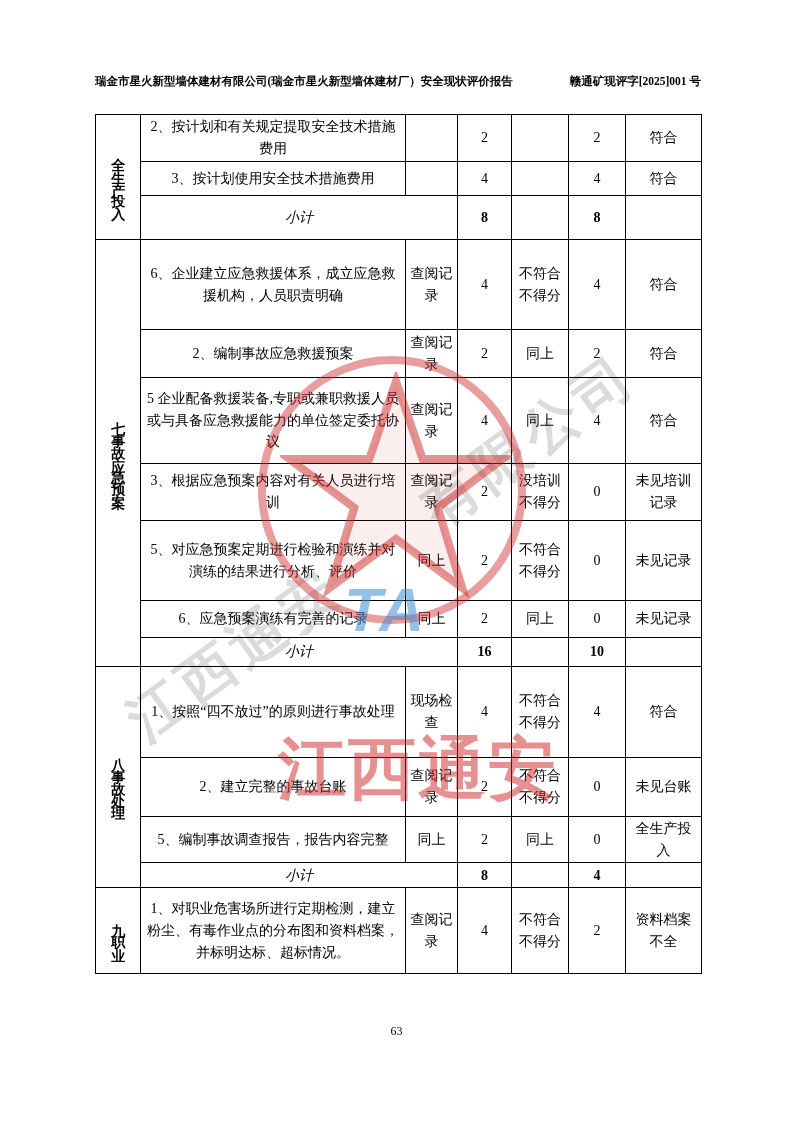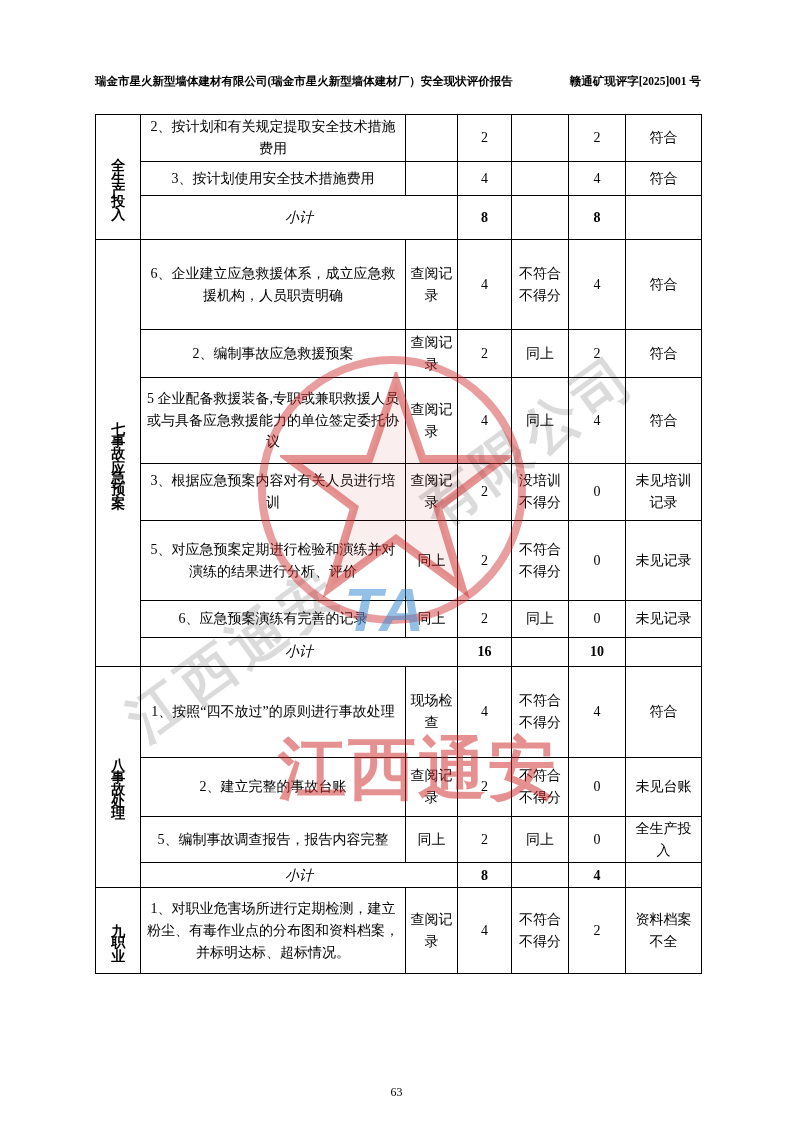--- a/index.html
+++ b/index.html
@@ -81,21 +81,21 @@
     left: 278px; top: 724px;
     z-index: 2;
     font-size: 68px; font-weight: bold;
     color: rgba(205,35,35,0.5);
     letter-spacing: 2px;
     white-space: nowrap;
   }
   
   .page-number {
     position: absolute;
-    top: 1085px; left: 0; width: 793px;
+    top: 1024px; left: 0; width: 793px;
     text-align: center;
     font-size: 12px;
   }
 </style>
 </head>
 <body>
 
 <div class="page">
 
   <div class="wm wm-diagonal">

